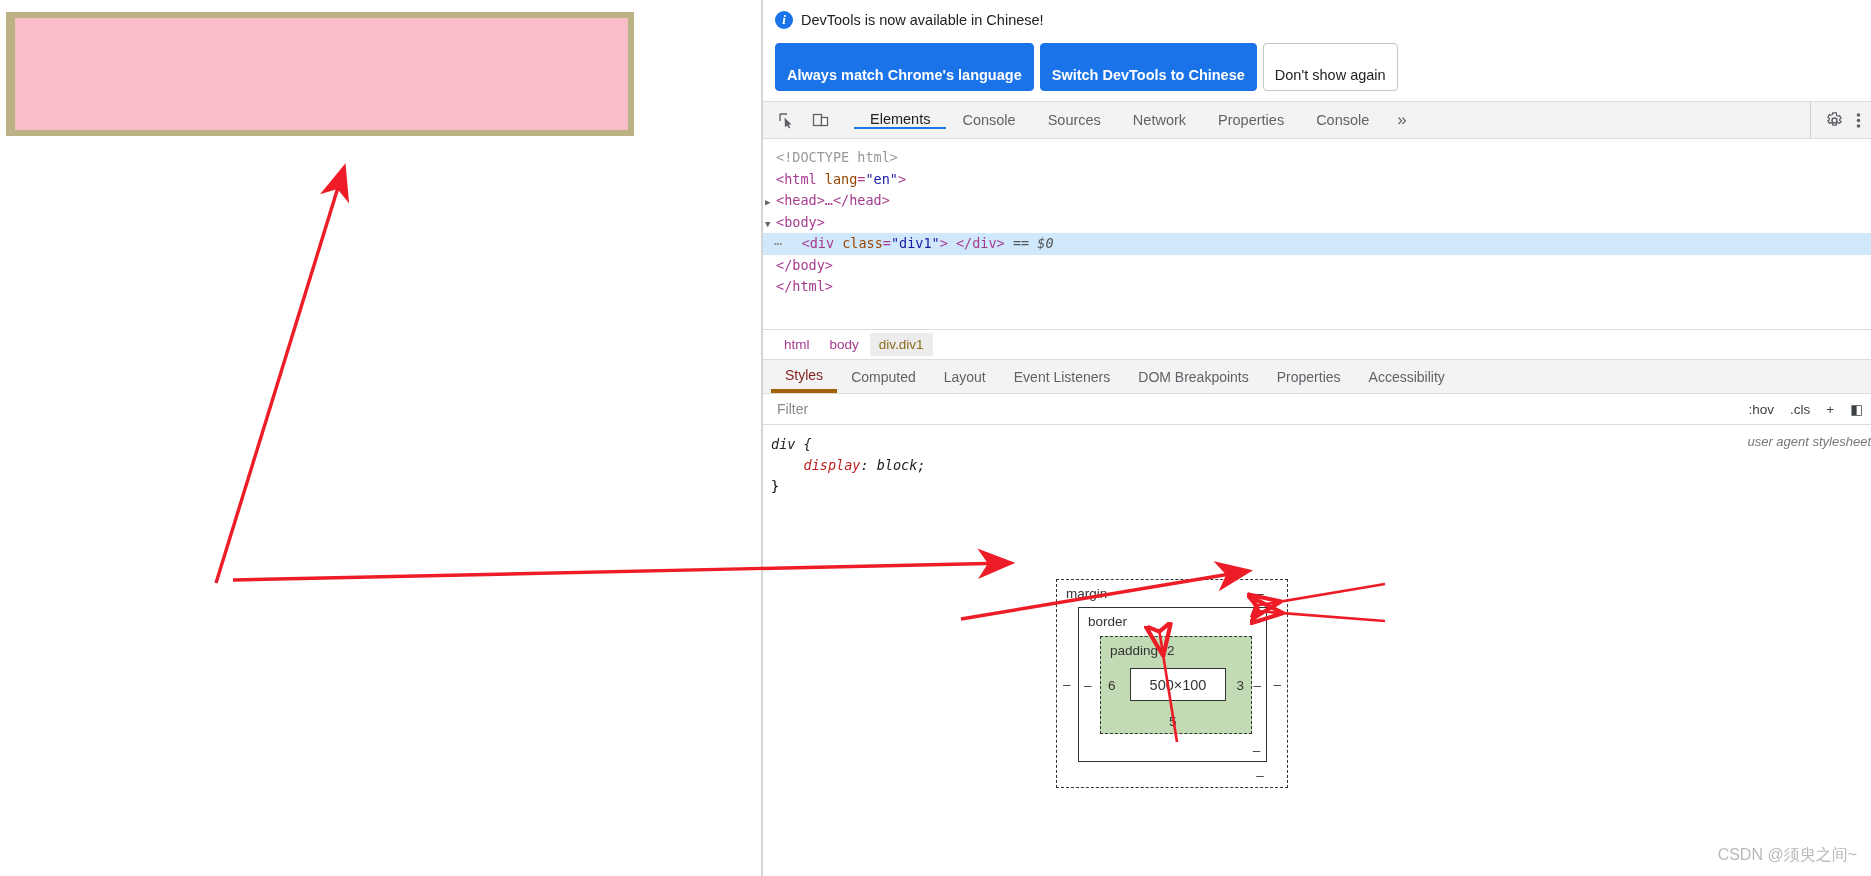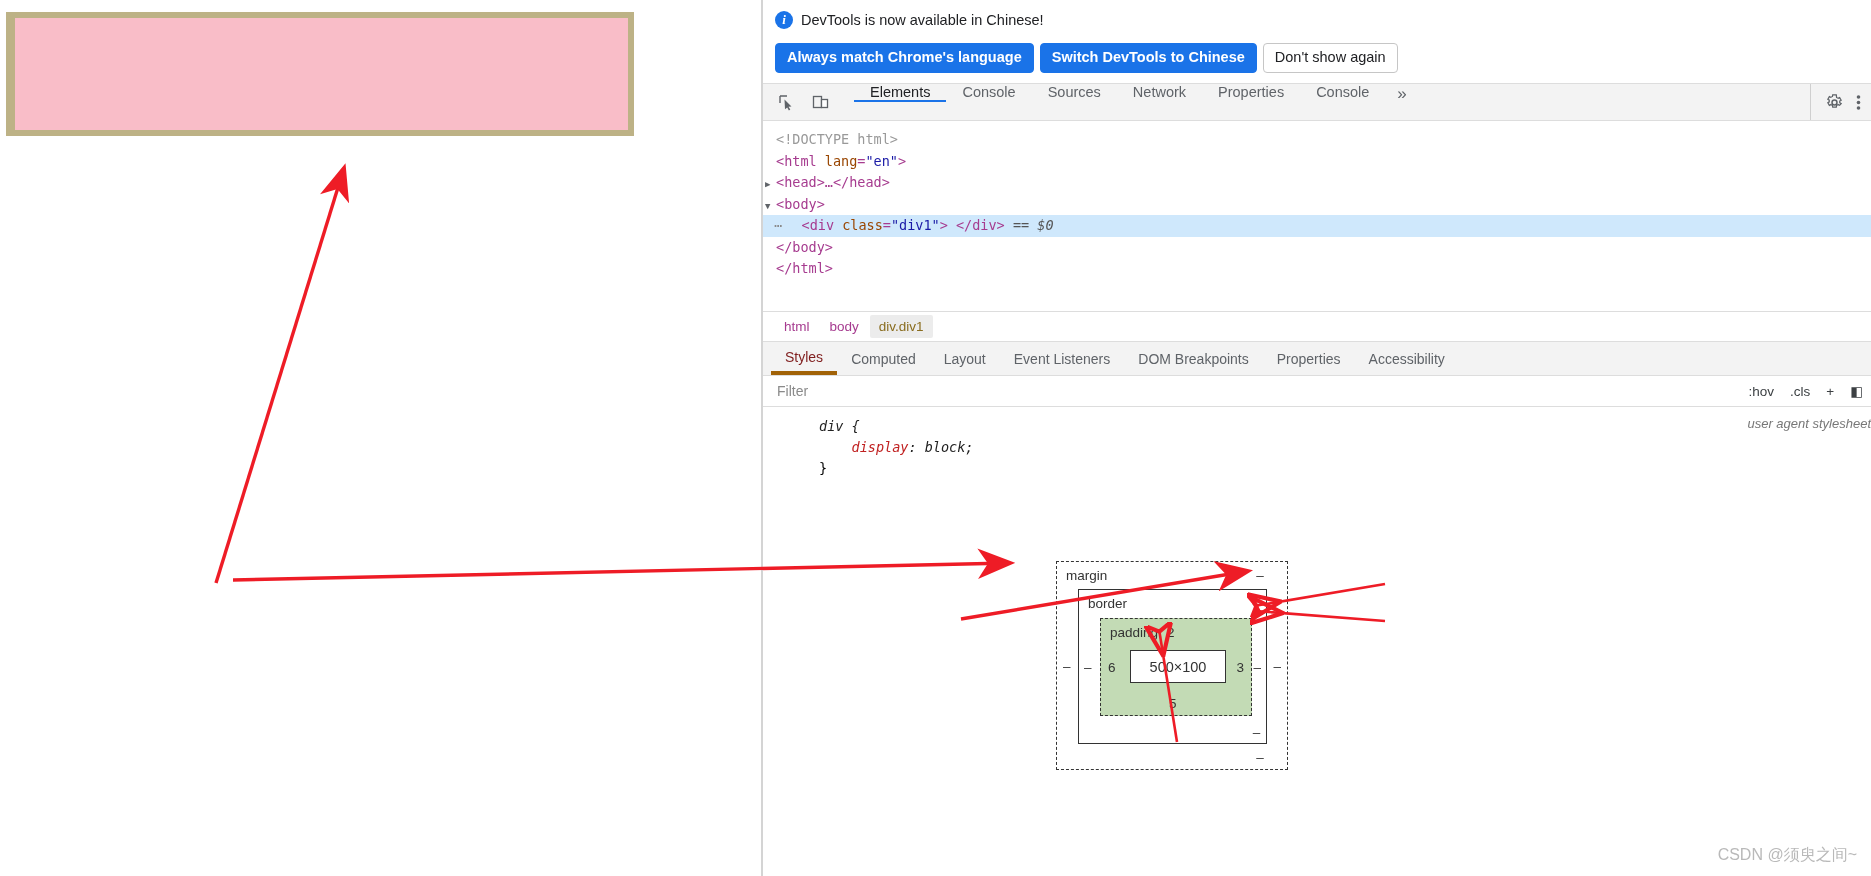--- a/index.html
+++ b/index.html
@@ -84,21 +84,21 @@
     font-size: 14.5px;
     color: #202124;
   }
   .notif-buttons {
     display: flex;
     gap: 6px;
     margin-top: 11px;
   }
   .btn {
     font-size: 14.5px;
-    padding: 5px 11px 6px 11px;
+    padding: 23px 11px 6px 11px;
     border-radius: 4px;
     cursor: pointer;
     white-space: nowrap;
     line-height: 17px;
   }
   .btn-primary {
     background: #1a73e8;
     color: #ffffff;
     border: 1px solid #1a73e8;
     font-weight: bold;
@@ -132,21 +132,21 @@
     justify-content: center;
     cursor: pointer;
   }
   .tb-sep {
     width: 1px;
     background: #cfcfcf;
     margin: 8px 4px 8px 2px;
   }
   .tabs {
     display: flex;
-    align-items: flex-start;
+    align-items: center;
     flex: 1;
     overflow: hidden;
   }
   .tab {
     display: flex;
     align-items: center;
     padding: 0 16px;
     font-size: 14.5px;
     color: #5f6368;
     cursor: pointer;
@@ -292,21 +292,20 @@
     white-space: nowrap;
   }
 
   
   #css-rule {
     font-family: "DejaVu Sans Mono", monospace;
     font-size: 13.5px;
     padding: 9px 8px 0 8px;
     position: relative;
     height: 78px;
-    margin-left: 48px;
   }
   .css-line { height: 21px; line-height: 21px; white-space: pre; }
   .sel { color: #222222; font-style: italic; }
   .prop { color: #c02020; font-style: italic; }
   .val { color: #222222; font-style: italic; }
   #ua-origin {
     position: absolute;
     right: 0px;
     top: 9px;
     font-family: "Liberation Sans", sans-serif;

